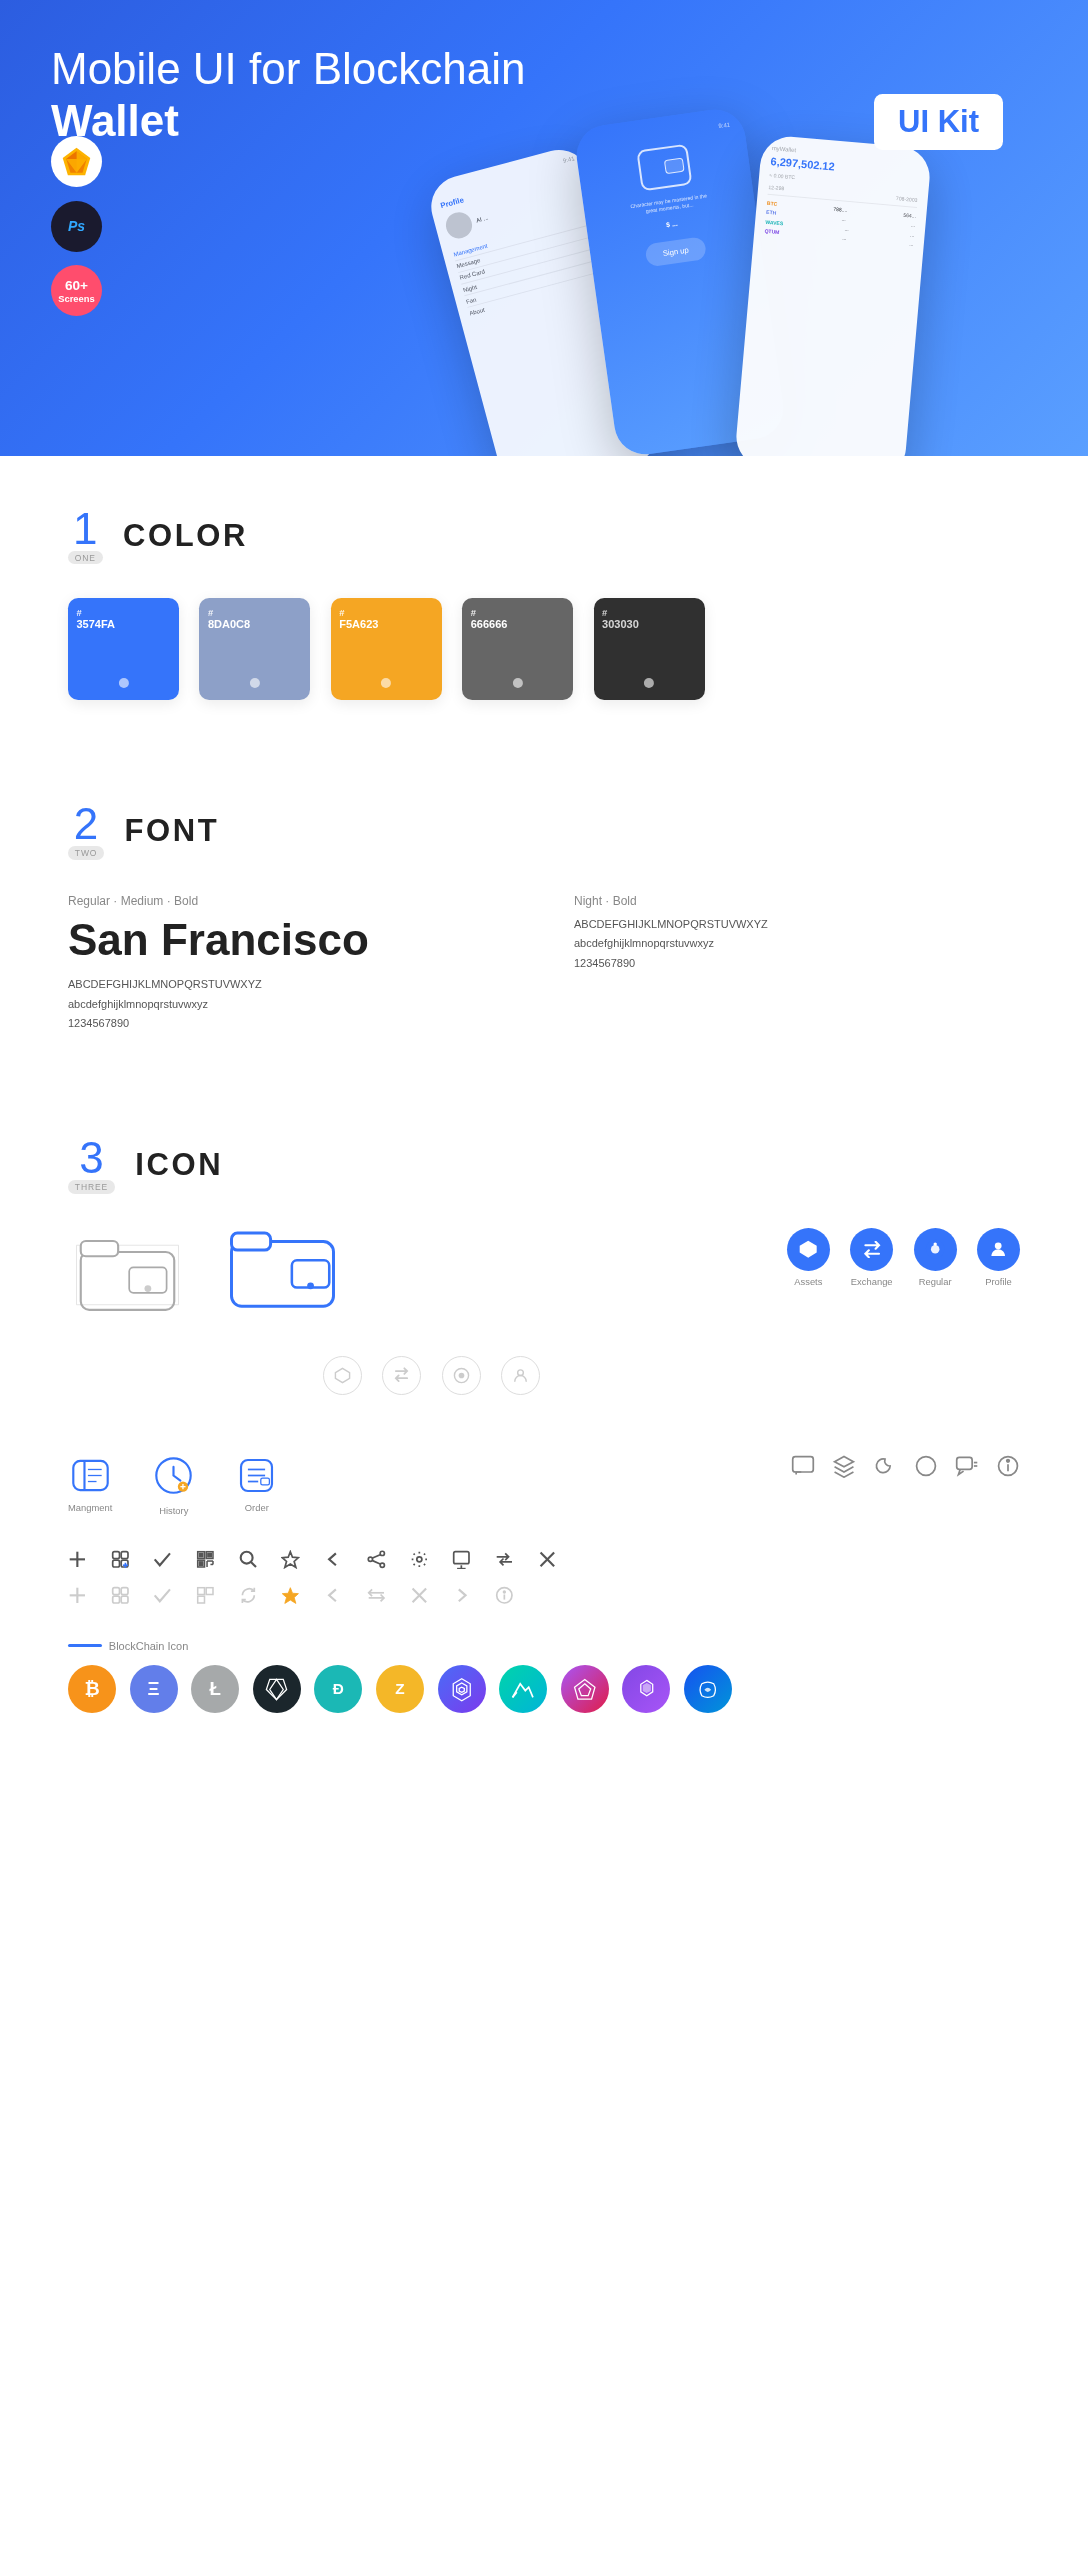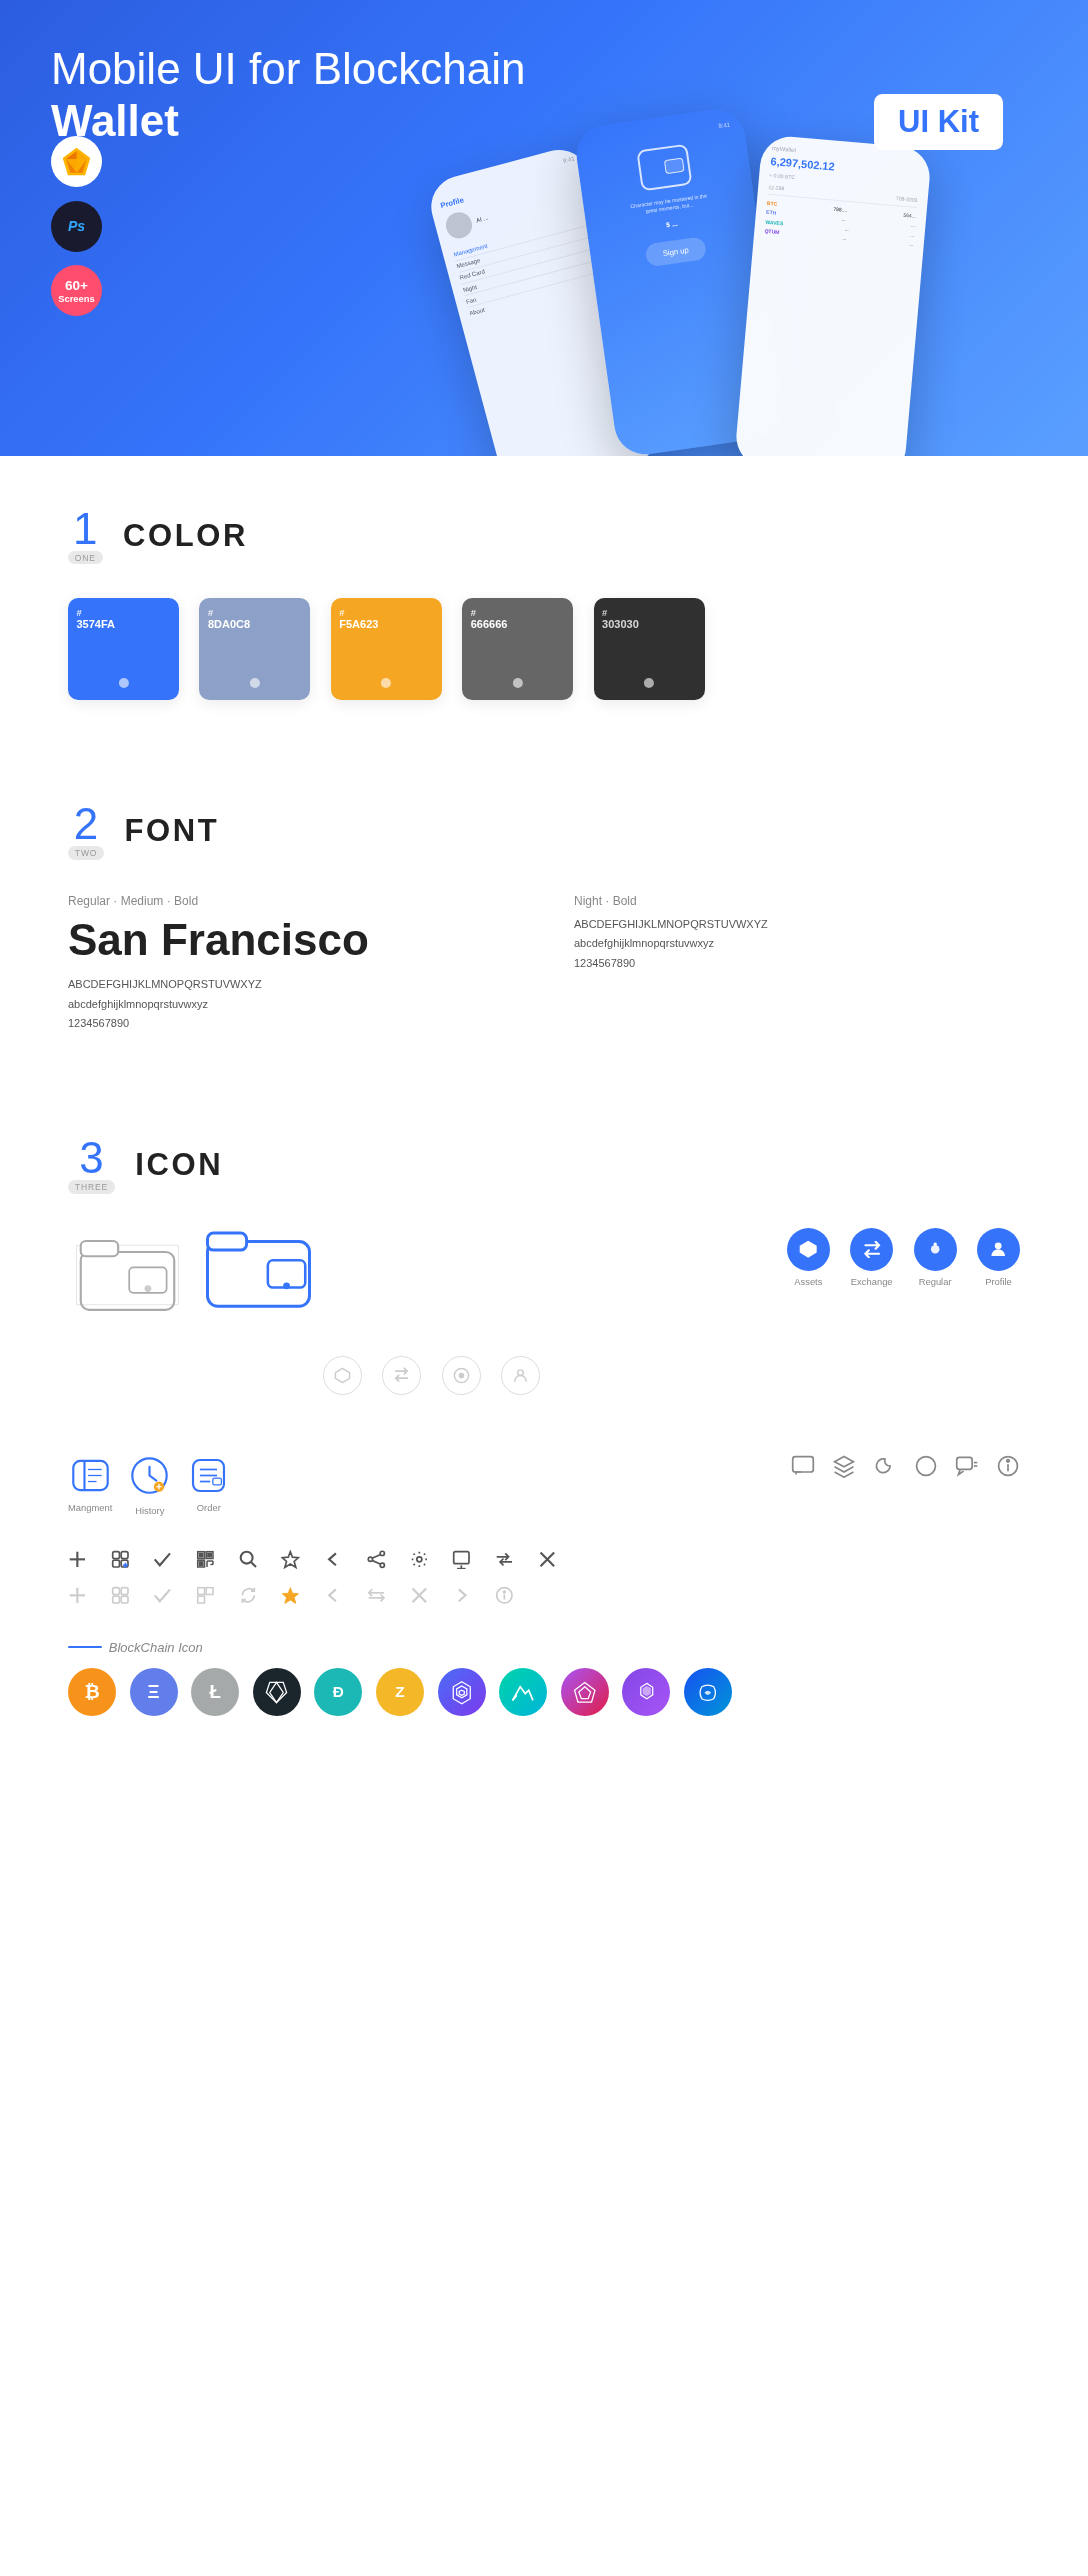--- a/index.html
+++ b/index.html
@@ -193,21 +193,21 @@
     .font-style-label { font-size: 12px; color: #888; margin-bottom: 6.8px; }
     .font-name { font-size: 44px; font-weight: 800; color: #222; margin-bottom: 10.2px; }
     .font-name-din { font-family: 'DIN Alternate', 'Arial Narrow', Arial, sans-serif; }
     .font-chars { font-size: 11px; color: #555; line-height: 1.8; }
 
     
     .icon-section { padding-bottom: 51px; }
     .icon-grid-row {
       display: flex;
       align-items: flex-start;
-      gap: 16px;
+      gap: 40px;
       margin-bottom: 34px;
       flex-wrap: wrap;
     }
     .icon-box {
       display: flex;
       flex-direction: column;
       align-items: center;
       gap: 5.1px;
     }
     .icon-label { font-size: 9.4px; color: #888; text-align: center; }
@@ -218,21 +218,21 @@
       align-items: center;
       gap: 6.8px;
       margin-bottom: 13.6px;
     }
     .blockchain-line {
       width: 34px;
       height: 2.6px;
       background: #3574FA;
       border-radius: 1.7px;
     }
-    .blockchain-text { font-size: 13px; color: #888; font-style: italic; }
+    .blockchain-text { font-size: 11px; color: #888; }
 
     
     .crypto-row {
       display: flex;
       gap: 13.6px;
       align-items: center;
       flex-wrap: wrap;
       padding-bottom: 51px;
     }
     .crypto-icon {

